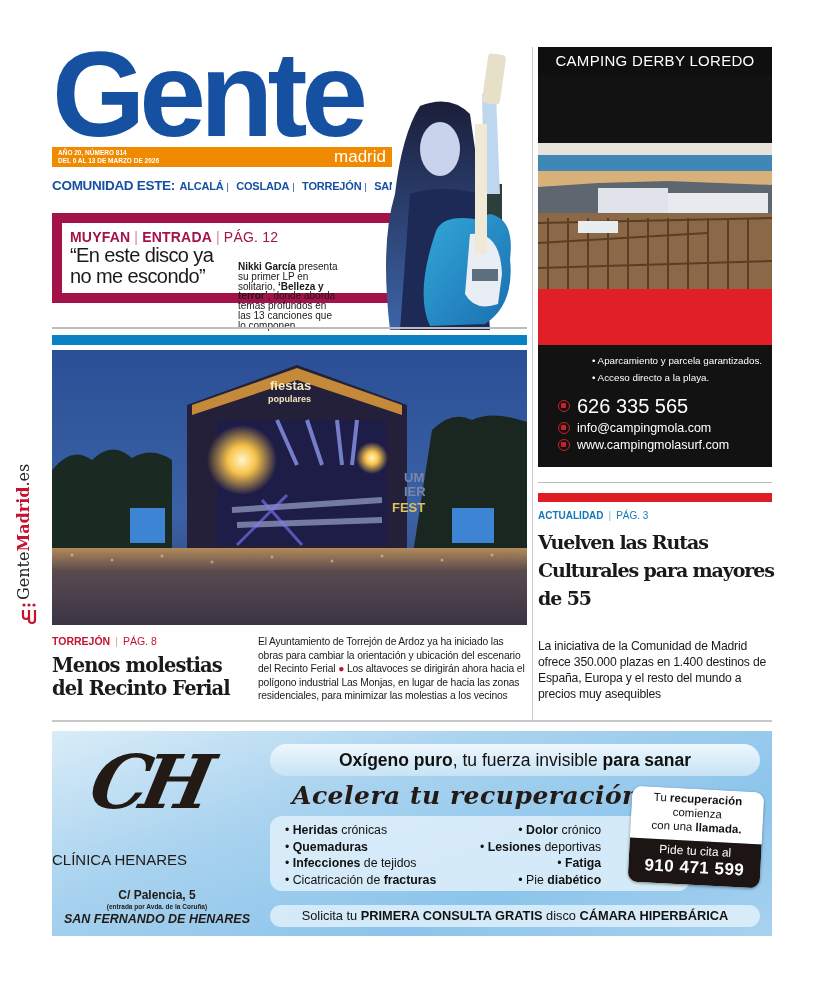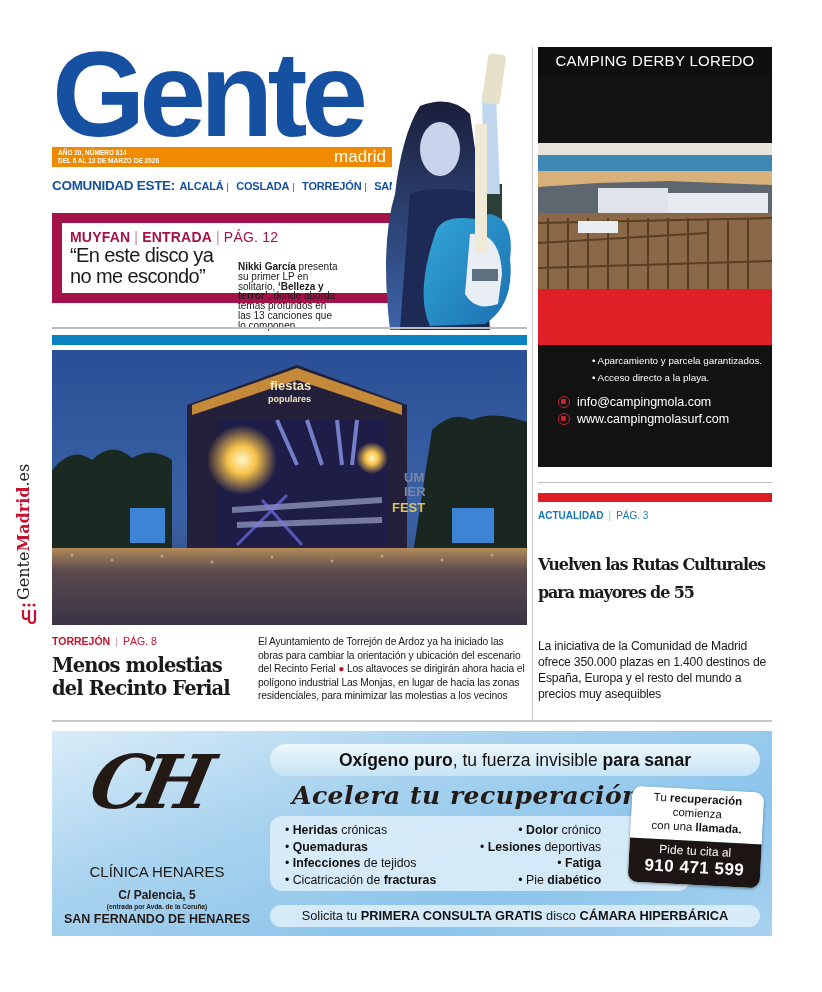--- a/index.html
+++ b/index.html
@@ -67,33 +67,33 @@
   .ad-camping .crow .ic::after { content: ""; position: absolute; left: 2px; top: 2px; width: 5px; height: 5px; background: #c9232a; border-radius: 1px; }
   .ad-camping .phone { font-size: 20px; height: 26px; }
   .ad-camping .mail, .ad-camping .web { font-size: 12.5px; height: 17px; }
 
   
   .r-rule { left: 538px; top: 482px; width: 234px; height: 1px; background: #bdbdbd; }
   .r-red { left: 538px; top: 493px; width: 234px; height: 9px; background: #dd1c24; }
   .r-kicker { left: 538px; top: 510px; font-size: 10px; font-weight: bold; color: #1778b8; }
   .r-kicker .pipe { color: #7fb8dd; font-weight: normal; margin: 0 5px; }
   .r-kicker .pg { font-weight: normal; }
-  .r-head { left: 538px; top: 528px; width: 240px; font-family: "DejaVu Serif", serif; font-weight: bold; font-size: 16px; line-height: 28px; letter-spacing: -1.1px; color: #1a1a1a; margin-top: 23px; }
+  .r-head { left: 538px; top: 528px; width: 240px; font-family: "DejaVu Serif", serif; font-weight: bold; font-size: 19px; line-height: 28px; letter-spacing: -1.1px; color: #1a1a1a; }
   .r-body { left: 538px; top: 638px; width: 238px; font-size: 12.2px; line-height: 16px; color: #1a1a1a; letter-spacing: -0.2px; }
 
   .v-rule { left: 532px; top: 47px; width: 1px; height: 675px; background: #c8c8c8; }
   .h-rule-bottom { left: 52px; top: 720px; width: 720px; height: 2px; background: #c8c8c8; }
 
   
   .ad-clinic { left: 52px; top: 731px; width: 720px; height: 205px; background: linear-gradient(160deg, #d9ecf8 0%, #a9d3ef 35%, #8cc4eb 70%, #a8d2ef 100%); overflow: hidden; }
   .ad-clinic .ch { position: absolute; left: 40px; top: 8px; font-family: "DejaVu Serif", serif; font-style: italic; font-weight: bold; font-size: 74px; color: #231a16; letter-spacing: -8px; transform: skewX(-12deg); }
-  .ad-clinic .cname { position: absolute; left: 0; width: 210px; top: 132px; text-align: center; font-size: 15px; color: #231a16; }
+  .ad-clinic .cname { position: absolute; left: 0; width: 210px; top: 120px; font-size: 15px; color: #231a16; }
   .ad-clinic .addr { position: absolute; left: 0; width: 210px; top: 157px; text-align: center; font-size: 12px; font-weight: bold; color: #231a16; }
   .ad-clinic .addr2 { position: absolute; left: 0; width: 210px; top: 172px; text-align: center; font-size: 6.5px; font-weight: bold; color: #231a16; }
-  .ad-clinic .addr3 { position: absolute; left: 0; width: 210px; top: 181px; text-align: center; font-size: 12.5px; font-weight: bold; color: #231a16; }
+  .ad-clinic .addr3 { position: absolute; left: 0; width: 210px; top: 181px; text-align: center; font-size: 12.5px; font-weight: bold; color: #231a16; font-style: italic; }
   .ad-clinic .pill { position: absolute; left: 218px; top: 13px; width: 490px; height: 32px; border-radius: 16px; background: linear-gradient(180deg, #eef7fd, #c6e3f5); text-align: center; font-size: 17.5px; line-height: 32px; color: #111; }
   .ad-clinic .acel { position: absolute; left: 240px; top: 50px; font-family: "DejaVu Serif", serif; font-style: italic; font-weight: bold; font-size: 25px; color: #231a16; letter-spacing: 0.5px; }
   .ad-clinic .list-box { position: absolute; left: 218px; top: 85px; width: 420px; height: 75px; border-radius: 12px; background: rgba(225,240,250,0.85); }
   .ad-clinic .col { position: absolute; top: 6px; font-size: 12.3px; line-height: 16.5px; color: #111; }
   .ad-clinic .col.c1 { left: 15px; }
   .ad-clinic .col.c2 { left: 210px; text-align: right; }
   .ad-clinic .call { position: absolute; left: 578px; top: 58px; width: 132px; height: 96px; transform: rotate(3deg); border-radius: 10px; overflow: hidden; box-shadow: 0 1px 3px rgba(0,0,0,0.4); }
   .ad-clinic .call .top { background: #fff; height: 52px; text-align: center; font-size: 11.5px; line-height: 14px; color: #111; padding-top: 3px; }
   .ad-clinic .call .bot { background: #1c1513; height: 44px; text-align: center; color: #fff; }
   .ad-clinic .call .bot .p1 { font-size: 12px; padding-top: 3px; }
@@ -241,20 +241,24 @@
     </g>
     <rect x="40" y="78" width="40" height="12" fill="#e8edf0"></rect>
   </svg>
   <div class="red">
   </div>
   <div class="bul">
     <div>• Aparcamiento y parcela garantizados.</div>
     <div>• Acceso directo a la playa.</div>
   </div>
   <div class="contacts">
+    <div class="crow phone">
+        <span class="ic"></span>
+        <span>626 335 565</span>
+      </div>
     <div class="crow mail">
         <span class="ic"></span>
         <span>info@campingmola.com</span>
       </div>
     <div class="crow web">
         <span class="ic"></span>
         <span>www.campingmolasurf.com</span>
       </div>
   </div>
 </div>

